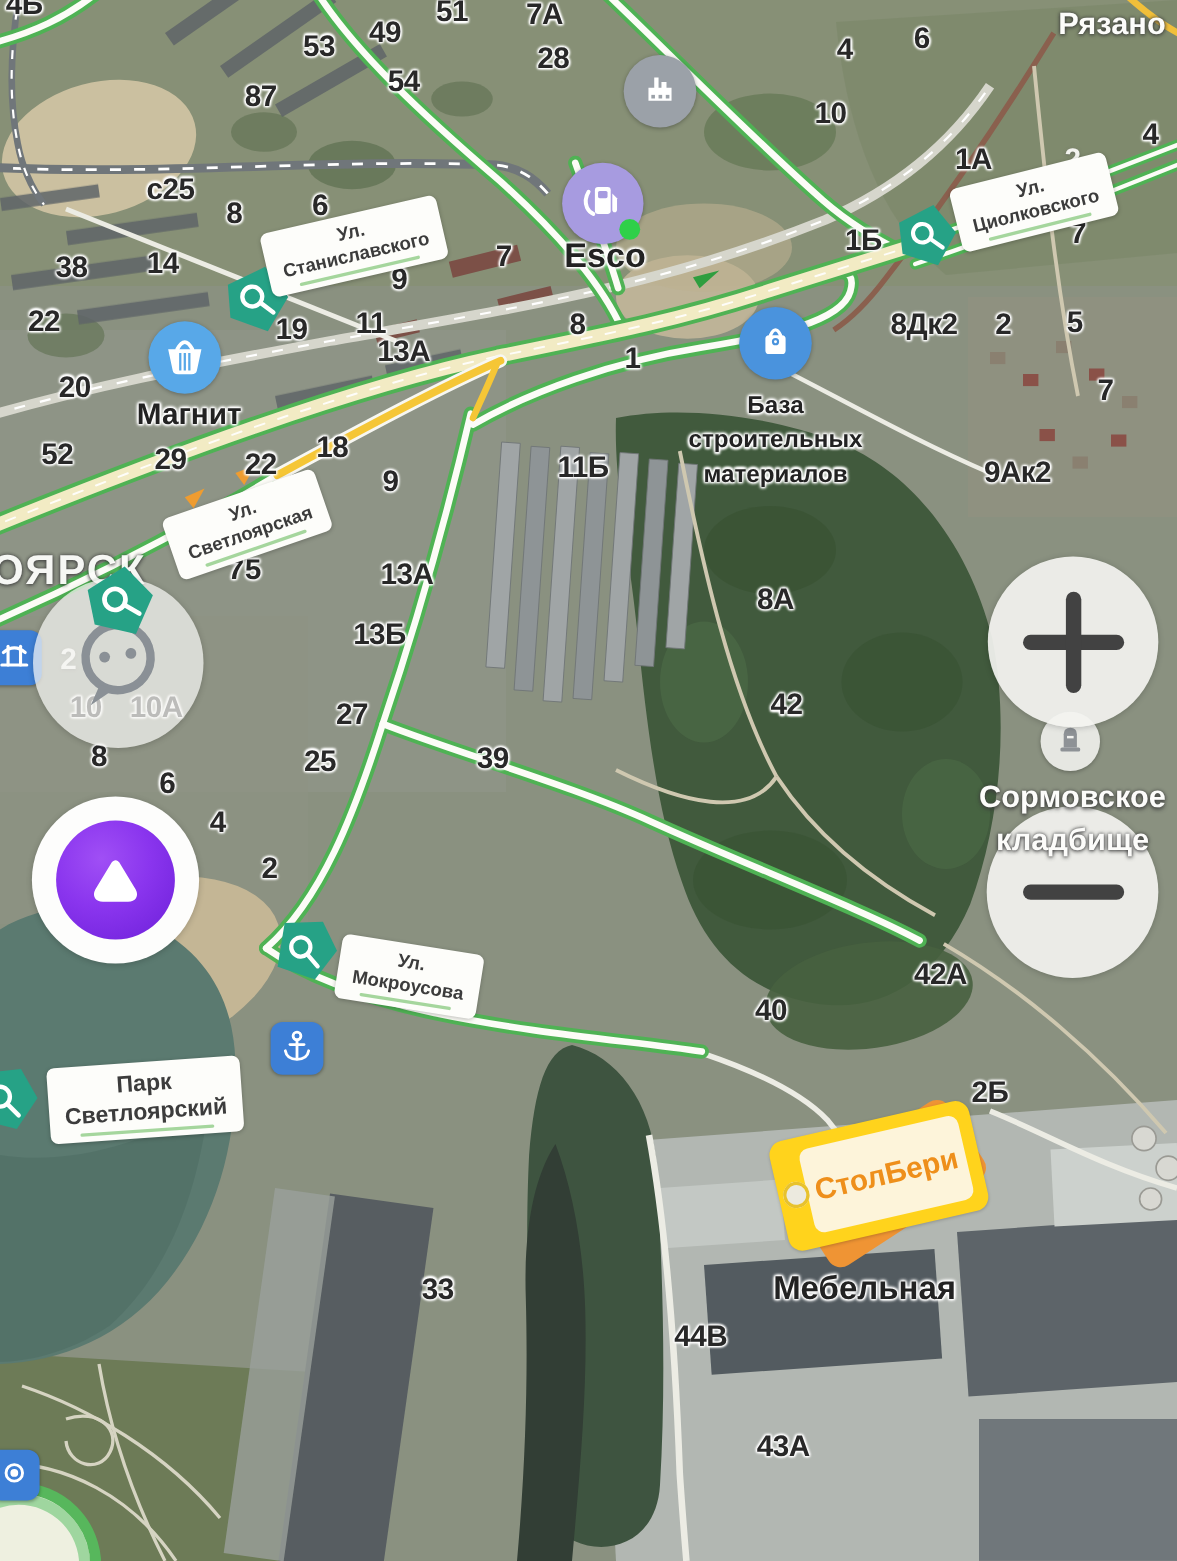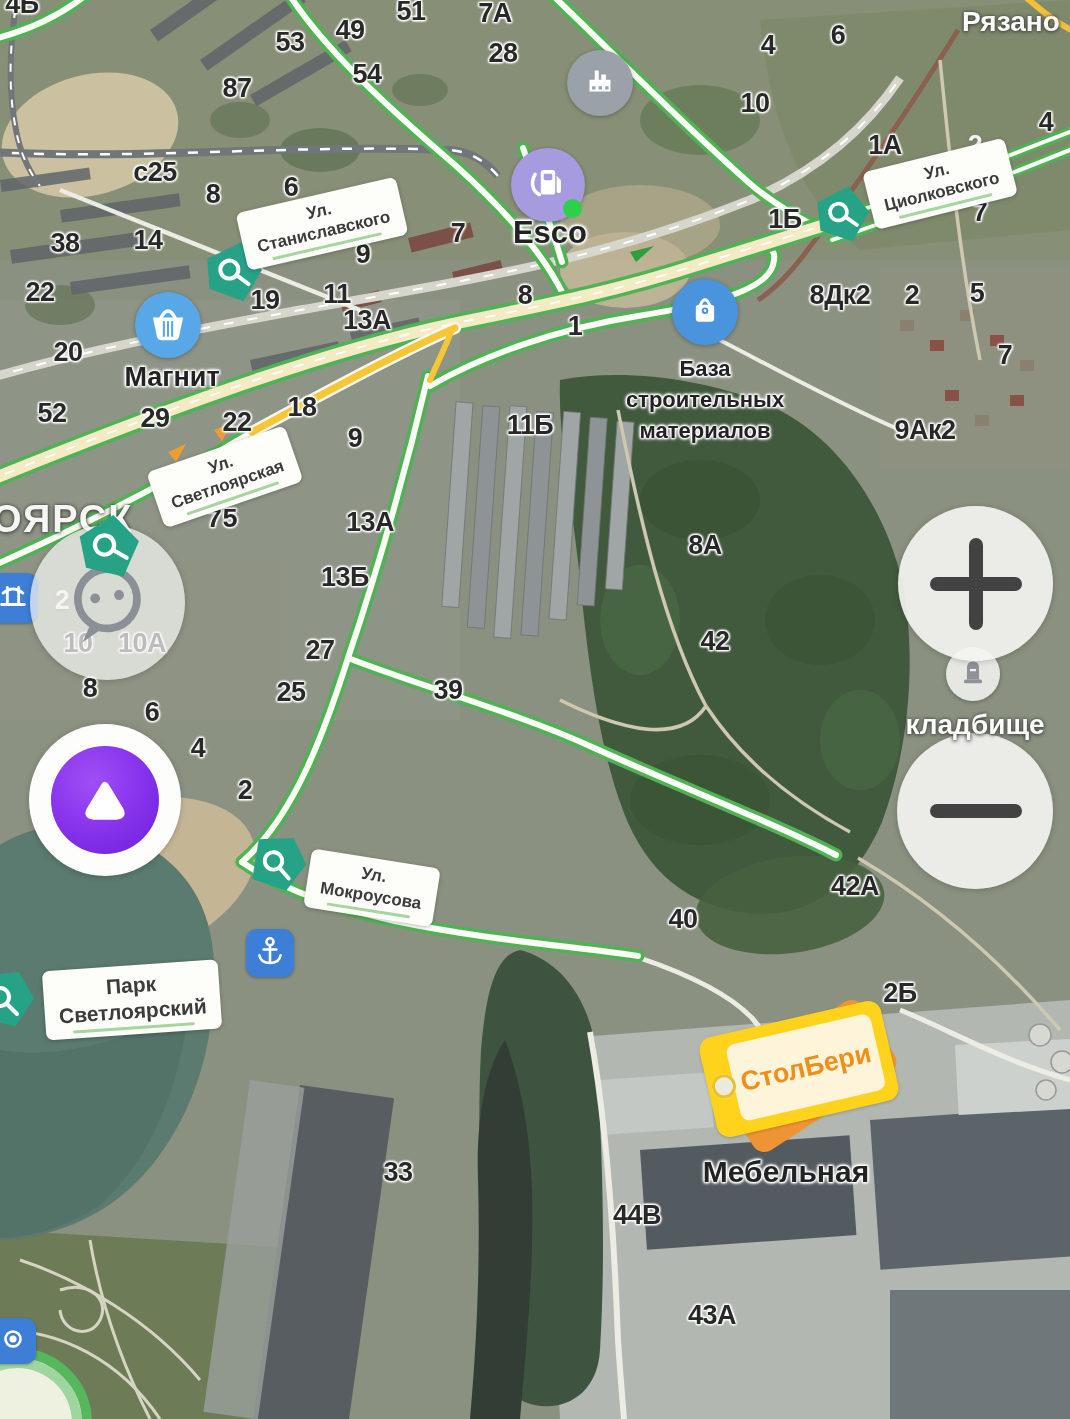--- a/index.html
+++ b/index.html
@@ -261,21 +261,21 @@
       <div class="hn" style="left: 715px; top: 641px;">42</div>
       <div class="hn" style="left: 78px; top: 643px;">10</div>
       <div class="hn" style="left: 142px; top: 643px;">10А</div>
       <div class="hn" style="left: 90px; top: 688px;">8</div>
       <div class="hn" style="left: 152px; top: 712px;">6</div>
       <div class="hn" style="left: 291px; top: 692px;">25</div>
       <div class="hn" style="left: 448px; top: 690px;">39</div>
       <div class="hn" style="left: 198px; top: 748px;">4</div>
       <div class="hn" style="left: 245px; top: 790px;">2</div>
       <div class="hn" style="left: 855px; top: 886px;">42А</div>
-      <div class="hn" style="left: 683px; top: 919px;">40</div>
+      <div class="hn" style="left: 701px; top: 919px;">40</div>
       <div class="hn" style="left: 900px; top: 993px;">2Б</div>
       <div class="hn" style="left: 398px; top: 1172px;">33</div>
       <div class="hn" style="left: 637px; top: 1215px;">44В</div>
       <div class="hn" style="left: 712px; top: 1315px;">43А</div>
       <div class="hn light" style="left: 62px; top: 600px;">2</div>
       <div class="hn light" style="left: 975px; top: 145px;">2</div>
     </div>
 <div id="pills-layer" class="abs" style="left:0;top:0;width:100%;height:100%;z-index:4;">
       <div class="pin" style="left: 202px; top: 242px; width: 64px; height: 64px; transform: rotate(-8deg);">
         <svg width="64" height="64" viewBox="0 0 64 68">
@@ -411,20 +411,21 @@
 <div class="poi" style="left:946px;top:647px;width:54px;height:54px;background:rgba(246,246,243,.85);z-index:4;">
   <span>
     <svg width="30" height="30" viewBox="0 0 40 40">
       <path d="M12 30 L12 14 Q12 6 20 6 Q28 6 28 14 L28 30 Z" fill="#8e9296"></path>
       <rect x="8" y="30" width="24" height="5" rx="2" fill="#8e9296"></rect>
       <rect x="16" y="16" width="8" height="3" fill="#f2f2ef"></rect>
     </svg>
   </span>
 </div>
 <div class="white-label" style="left:975px;top:706px;transform:translateX(-50%);font-size:28px;text-align:center;line-height:1.38;z-index:6;">
+  <div>Сормовское</div>
   <div>кладбище</div>
 </div>
 
 <div class="sq-icon" style="left:246px;top:929px;width:48px;height:48px;">
   <span>
     <svg width="34" height="34" viewBox="0 0 48 48" fill="none" stroke="#fff" stroke-width="3.6" stroke-linecap="round">
       <circle cx="24" cy="11" r="5"></circle>
           <line x1="24" y1="16" x2="24" y2="40"></line>
           <line x1="15" y1="22" x2="33" y2="22"></line>
       <path d="M9 30 Q11 41 24 41 Q37 41 39 30"></path>

